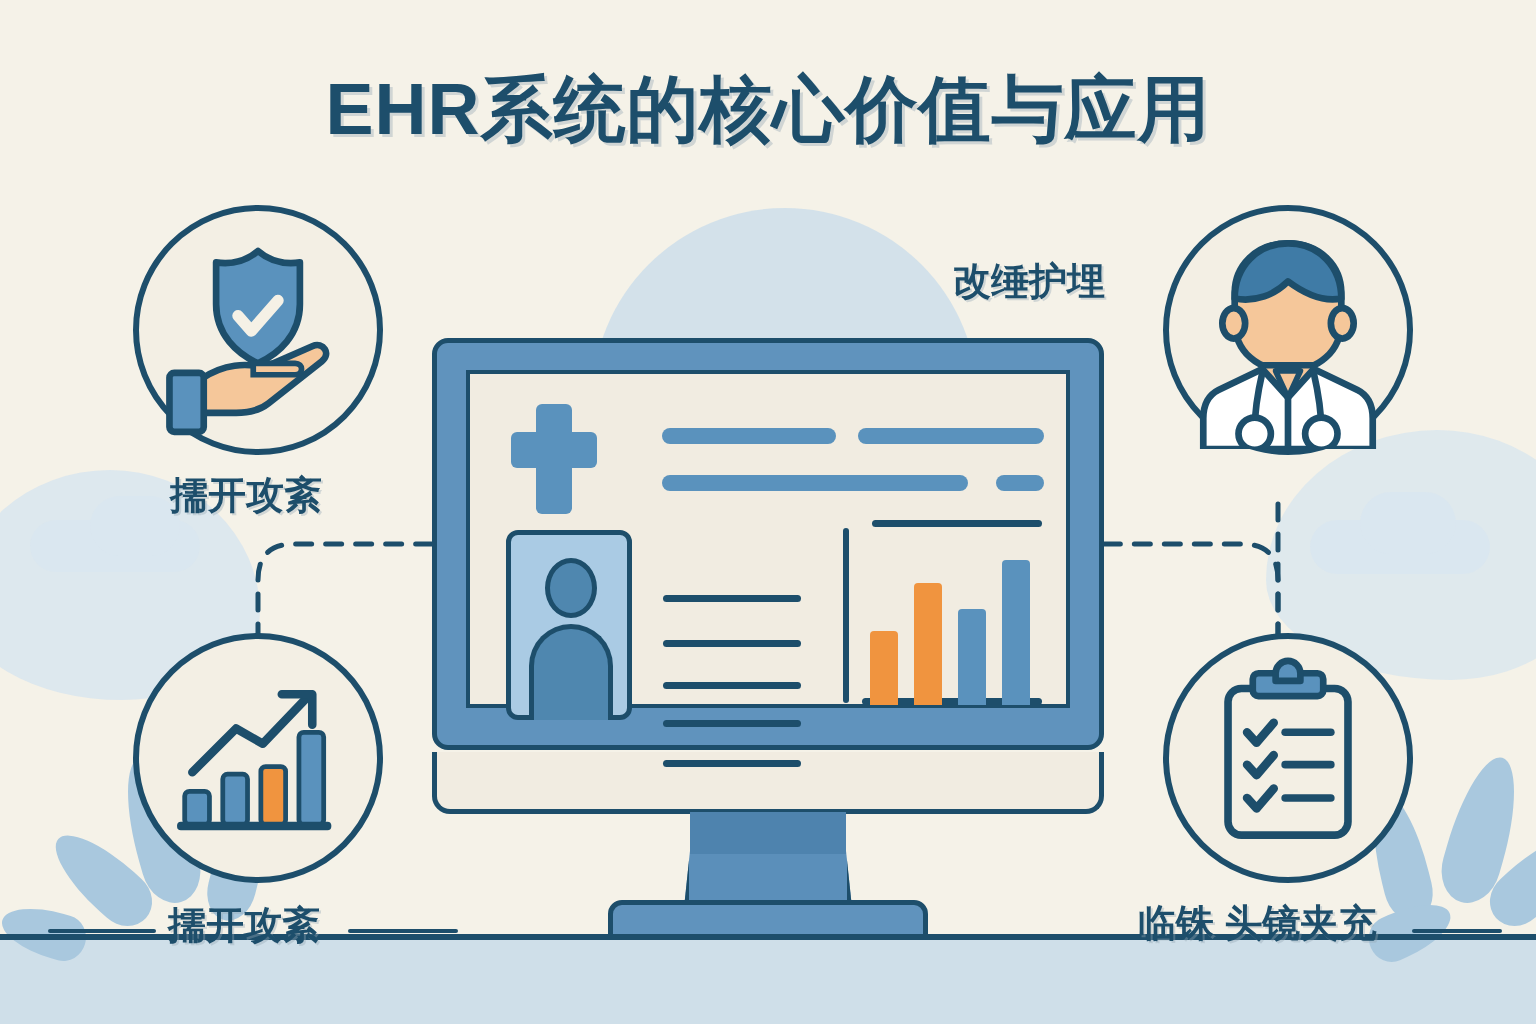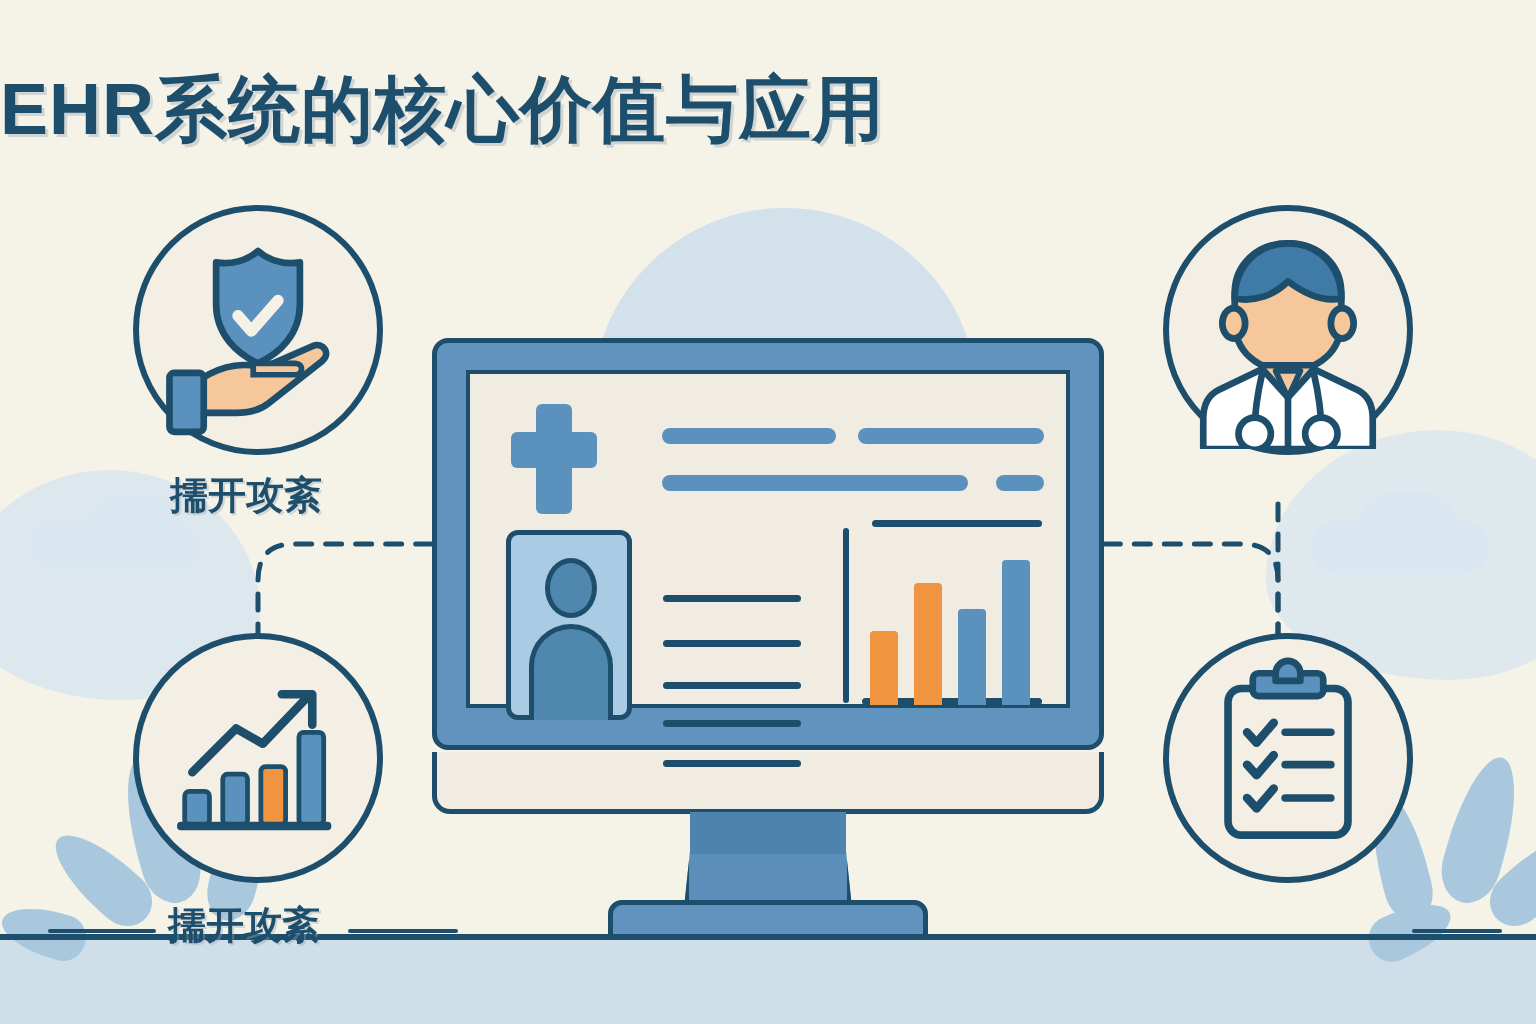--- a/index.html
+++ b/index.html
@@ -42,20 +42,21 @@
   .leaf{
     position:absolute;
     background:#a9c8de;
     border-radius:60% 60% 60% 60% / 80% 80% 30% 30%;
     transform-origin:50% 100%;
   }
 
   
   .title{
     position:absolute;left:0;right:0;top:62px;
+    text-align:center;
     font-size:72px;
     font-weight:bold;
     letter-spacing:1px;
     color:#1d4e6b;
     text-shadow:3px 3px 0 rgba(140,160,175,.35);
     white-space:nowrap;
   }
 
   
   .node{
@@ -248,20 +249,21 @@
       <path d="M98 162 v18 l27 24 l27 -24 v-18z" fill="#f5c79a" stroke="#1d4e6b" stroke-width="7" stroke-linejoin="round"></path>
       <path d="M98 166 L52 188 c-12 6 -16 18 -16 30 v32 h178 v-32 c0 -12 -4 -24 -16 -30 l-46 -22 l-27 30z" fill="#ffffff" stroke="#1d4e6b" stroke-width="7" stroke-linejoin="round"></path>
       <path d="M125 196 v54" fill="none" stroke="#1d4e6b" stroke-width="7"></path>
       <path d="M98 170 c-6 26 -8 44 -8 60" fill="none" stroke="#1d4e6b" stroke-width="7" stroke-linecap="round"></path>
       <path d="M152 170 c6 26 8 44 8 60" fill="none" stroke="#1d4e6b" stroke-width="7" stroke-linecap="round"></path>
       <circle cx="90" cy="234" r="17" fill="#ffffff" stroke="#1d4e6b" stroke-width="7"></circle>
       <circle cx="160" cy="234" r="17" fill="#ffffff" stroke="#1d4e6b" stroke-width="7"></circle>
       <path d="M112 168 l13 28 l13 -28z" fill="#f5c79a" stroke="#1d4e6b" stroke-width="6" stroke-linejoin="round"></path>
     </svg>
   </div>
+  <div class="label lbl-care">改缍护埋</div>
 
   <div class="node node-bl">
     <svg class="ic" viewBox="0 0 250 250">
       <rect x="48" y="160" width="26" height="35" rx="5" fill="#5a92bd" stroke="#1d4e6b" stroke-width="5"></rect>
       <rect x="88" y="142" width="26" height="53" rx="5" fill="#5a92bd" stroke="#1d4e6b" stroke-width="5"></rect>
       <rect x="128" y="134" width="26" height="61" rx="5" fill="#f0943f" stroke="#1d4e6b" stroke-width="5"></rect>
       <rect x="168" y="98" width="26" height="97" rx="5" fill="#5a92bd" stroke="#1d4e6b" stroke-width="5"></rect>
       <rect x="40" y="192" width="162" height="9" rx="4" fill="#1d4e6b"></rect>
       <path d="M56 140 L102 94 L130 110 L176 62" fill="none" stroke="#1d4e6b" stroke-width="9" stroke-linecap="round" stroke-linejoin="round"></path>
       <path d="M150 58 H182 V90" fill="none" stroke="#1d4e6b" stroke-width="9" stroke-linecap="round" stroke-linejoin="round"></path>
@@ -279,15 +281,16 @@
       <rect x="88" y="36" width="74" height="24" rx="6" fill="#5a92bd" stroke="#1d4e6b" stroke-width="7"></rect>
       <path d="M112 36 a13 13 0 0 1 26 0 v8 h-26z" fill="#5a92bd" stroke="#1d4e6b" stroke-width="7" stroke-linejoin="round"></path>
       <path d="M82 98 l10 11 l18 -21" fill="none" stroke="#1d4e6b" stroke-width="9" stroke-linecap="round" stroke-linejoin="round"></path>
       <rect x="118" y="94" width="56" height="8" rx="4" fill="#1d4e6b"></rect>
       <path d="M82 132 l10 11 l18 -21" fill="none" stroke="#1d4e6b" stroke-width="9" stroke-linecap="round" stroke-linejoin="round"></path>
       <rect x="118" y="128" width="56" height="8" rx="4" fill="#1d4e6b"></rect>
       <path d="M82 167 l10 11 l18 -21" fill="none" stroke="#1d4e6b" stroke-width="9" stroke-linecap="round" stroke-linejoin="round"></path>
       <rect x="118" y="163" width="56" height="8" rx="4" fill="#1d4e6b"></rect>
     </svg>
   </div>
+  <div class="label lbl-cds">临铢 头镜夹充</div>
   <div class="dashline" style="left:1412px;top:929px;width:90px;"></div>
 
 </div>
 
 </body></html>

